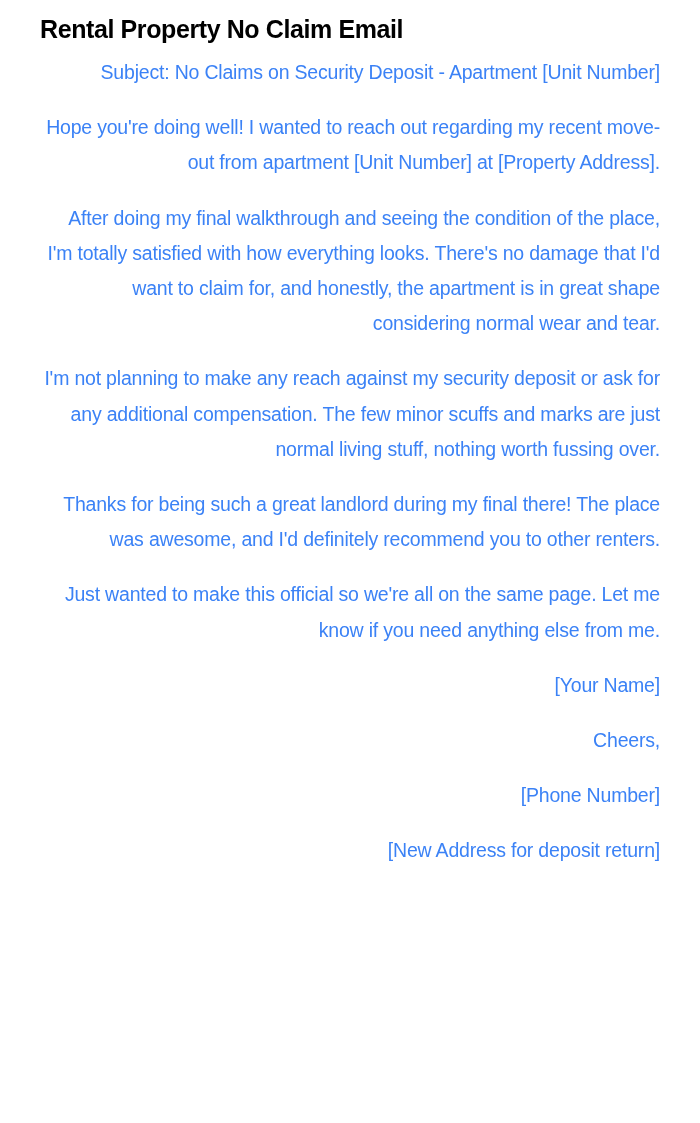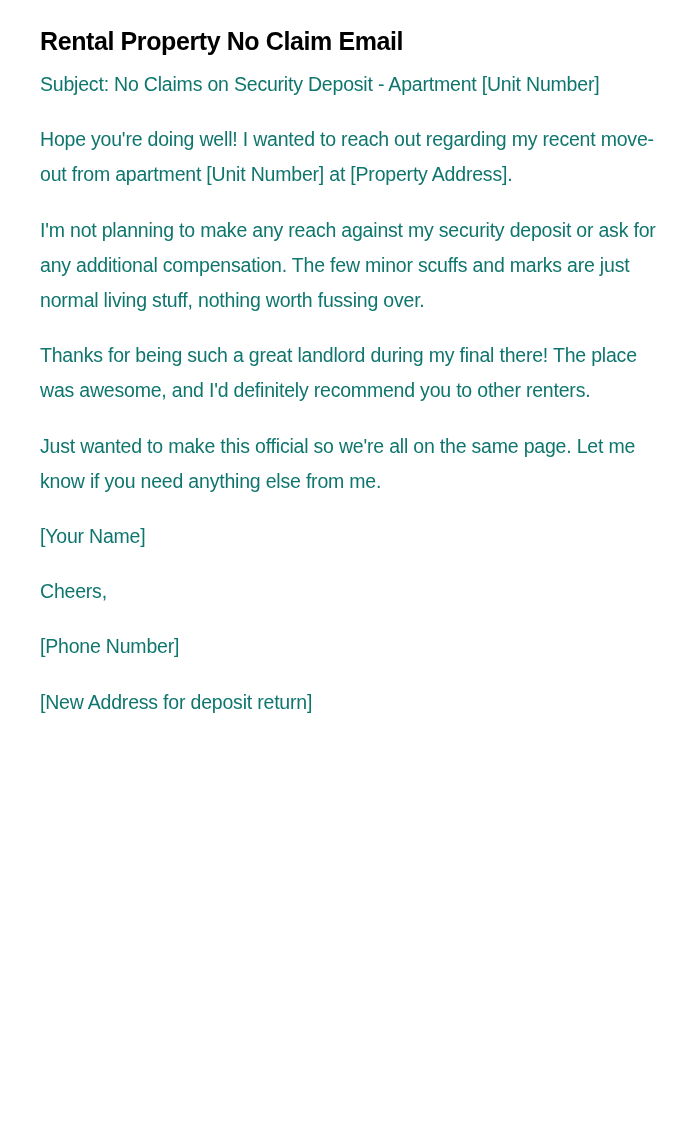--- a/index.html
+++ b/index.html
@@ -8,47 +8,49 @@
       background: #ffffff;
     }
     body {
       width: 700px;
       height: 1123px;
       overflow: hidden;
       font-family: "Liberation Sans", "DejaVu Sans", sans-serif;
       color: #111111;
     }
     .doc {
-      padding: 24px 40px 0 40px;
+      padding: 12px 40px 0 40px;
       box-sizing: border-box;
       width: 700px;
     }
     .title {
       font-weight: bold;
       font-size: 25px;
       line-height: 34px;
       margin: 0 0 9px 0;
       letter-spacing: -0.4px;
       color: #000000;
     }
     .para {
       font-size: 19.5px;
       line-height: 35.2px;
       margin: 0 0 20px 0;
       letter-spacing: -0.2px;
-      color: #0f766e;
+      color: #3b82f6;
+      text-align: right;
     }
   </style>
 </head>
 <body>
 
 <div class="doc">
   <h1 class="title">Rental Property No Claim Email</h1>
   <p class="para">Subject: No Claims on Security Deposit - Apartment [Unit Number]</p>
   <p class="para">Hope you're doing well! I wanted to reach out regarding my recent move-out from apartment [Unit Number] at [Property Address].</p>
+  <p class="para">After doing my final walkthrough and seeing the condition of the place, I'm totally satisfied with how everything looks. There's no damage that I'd want to claim for, and honestly, the apartment is in great shape considering normal wear and tear.</p>
   <p class="para">I'm not planning to make any reach against my security deposit or ask for any additional compensation. The few minor scuffs and marks are just normal living stuff, nothing worth fussing over.</p>
   <p class="para">Thanks for being such a great landlord during my final there! The place was awesome, and I'd definitely recommend you to other renters.</p>
   <p class="para">Just wanted to make this official so we're all on the same page. Let me know if you need anything else from me.</p>
   <p class="para">[Your Name]</p>
   <p class="para">Cheers,</p>
   <p class="para">[Phone Number]</p>
   <p class="para">[New Address for deposit return]</p>
 </div>
 
 </body></html>

